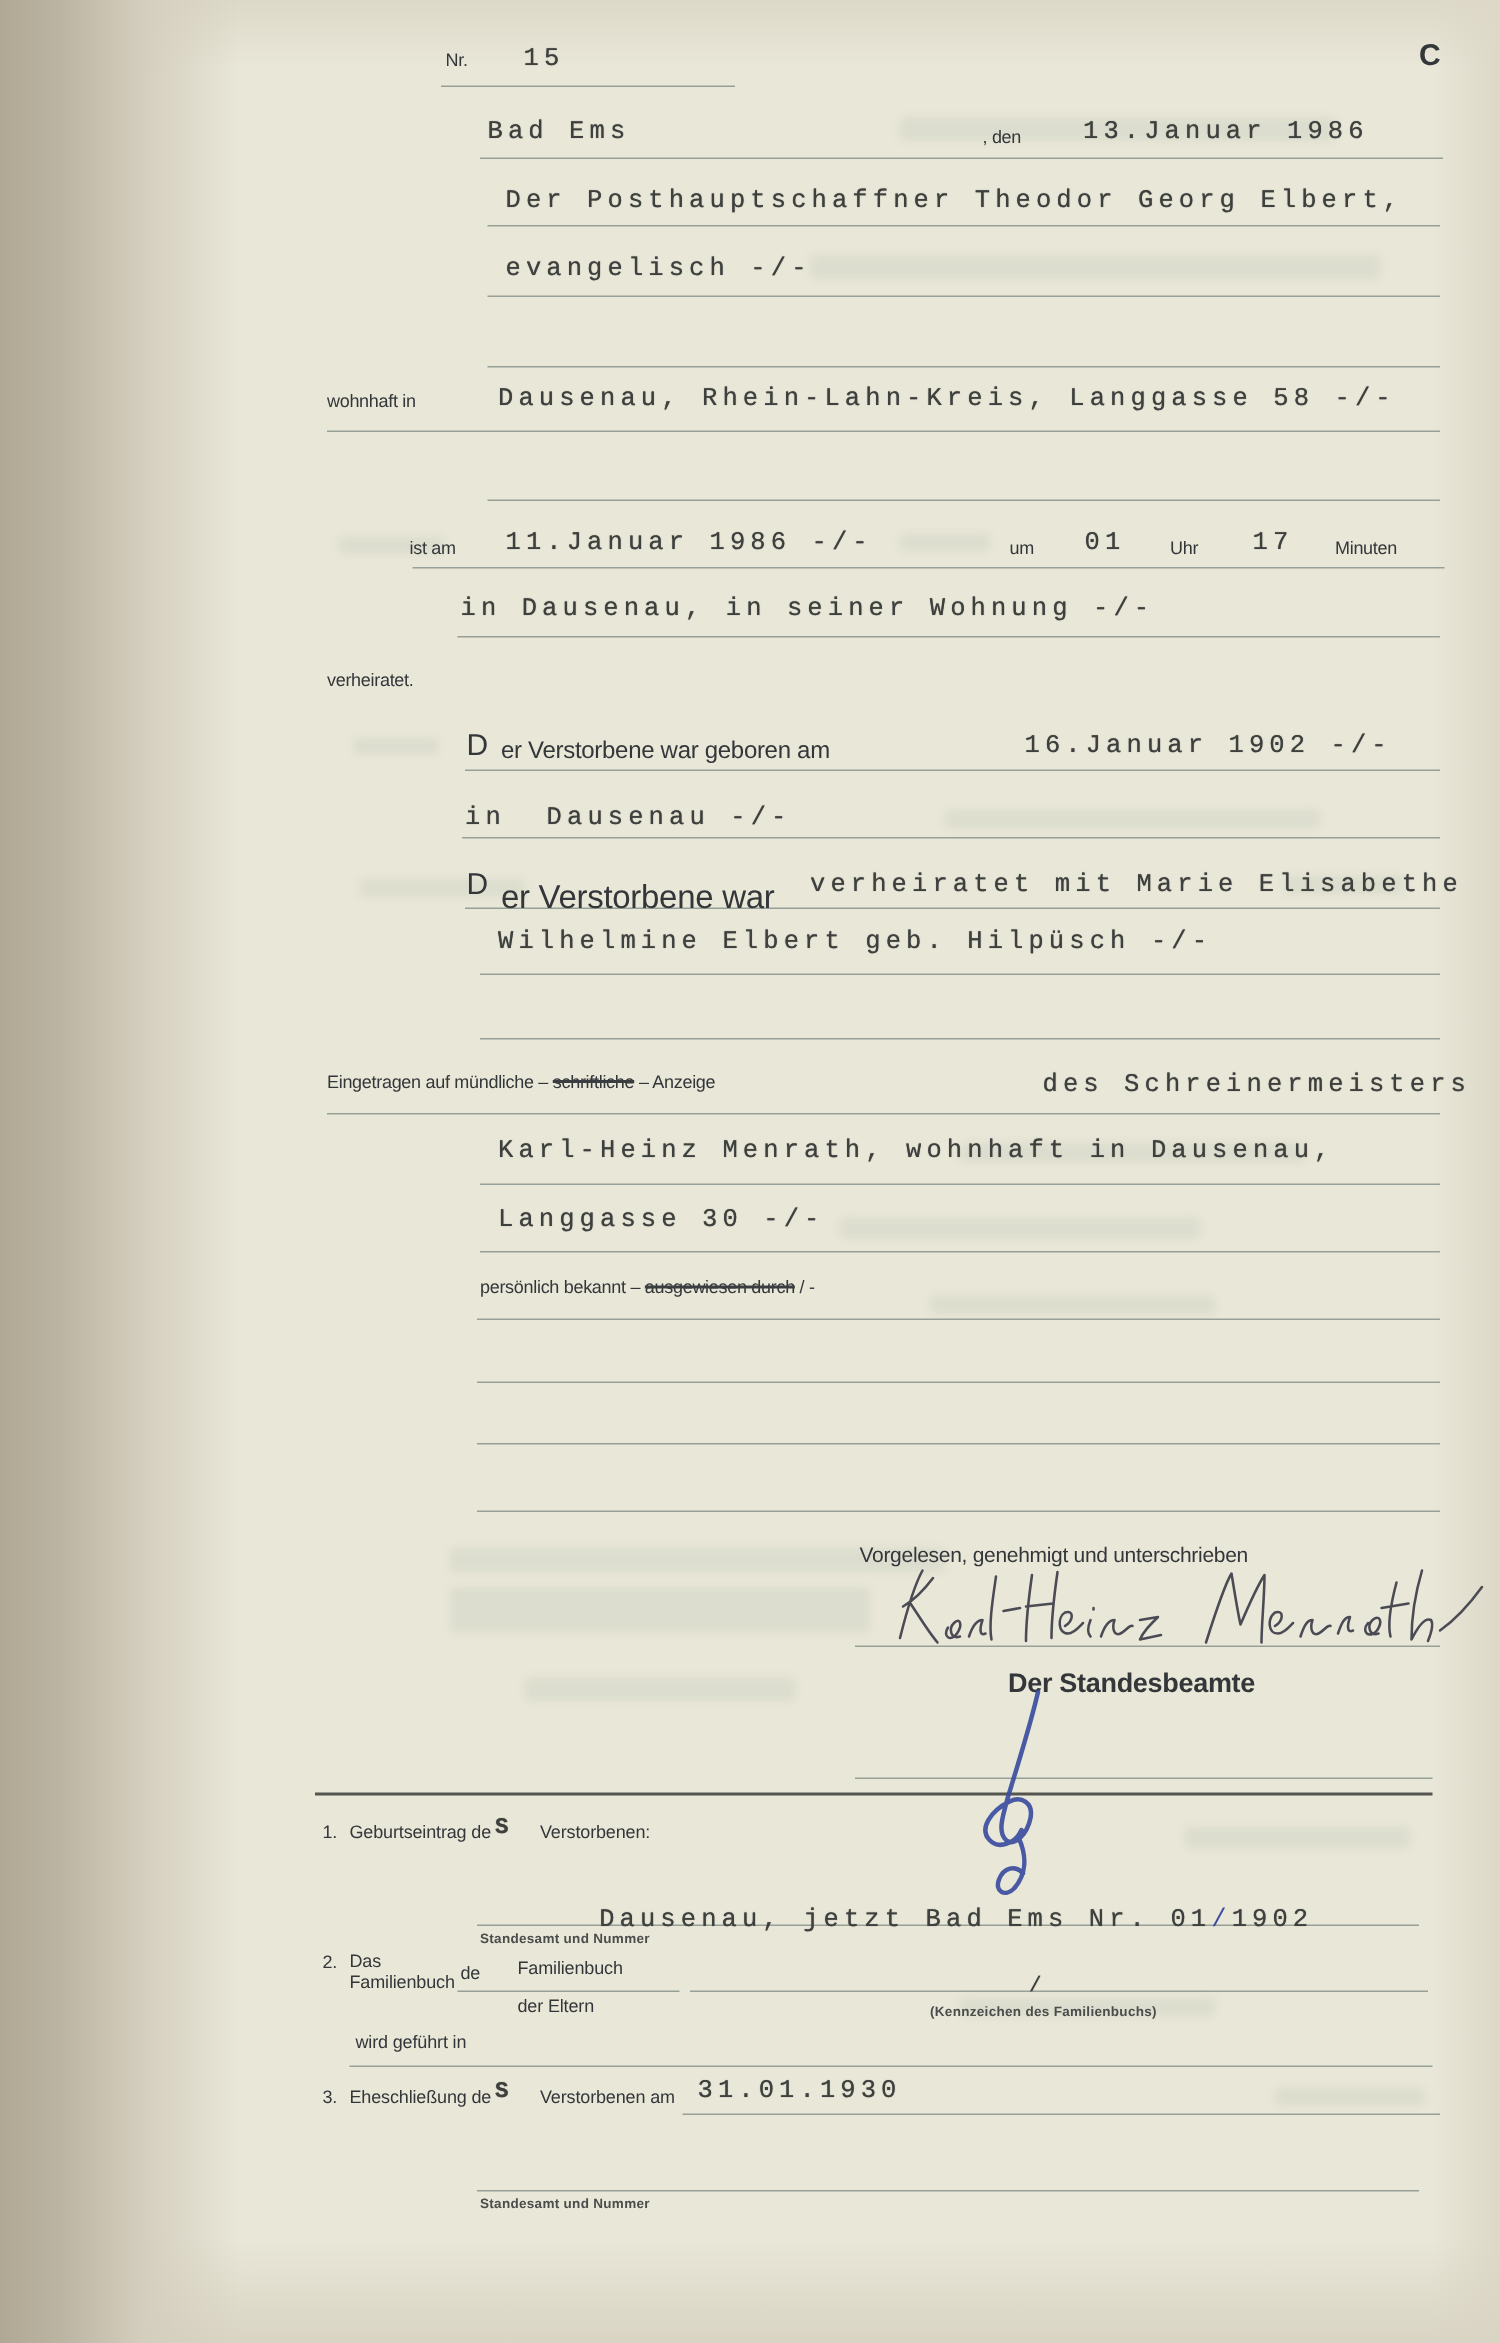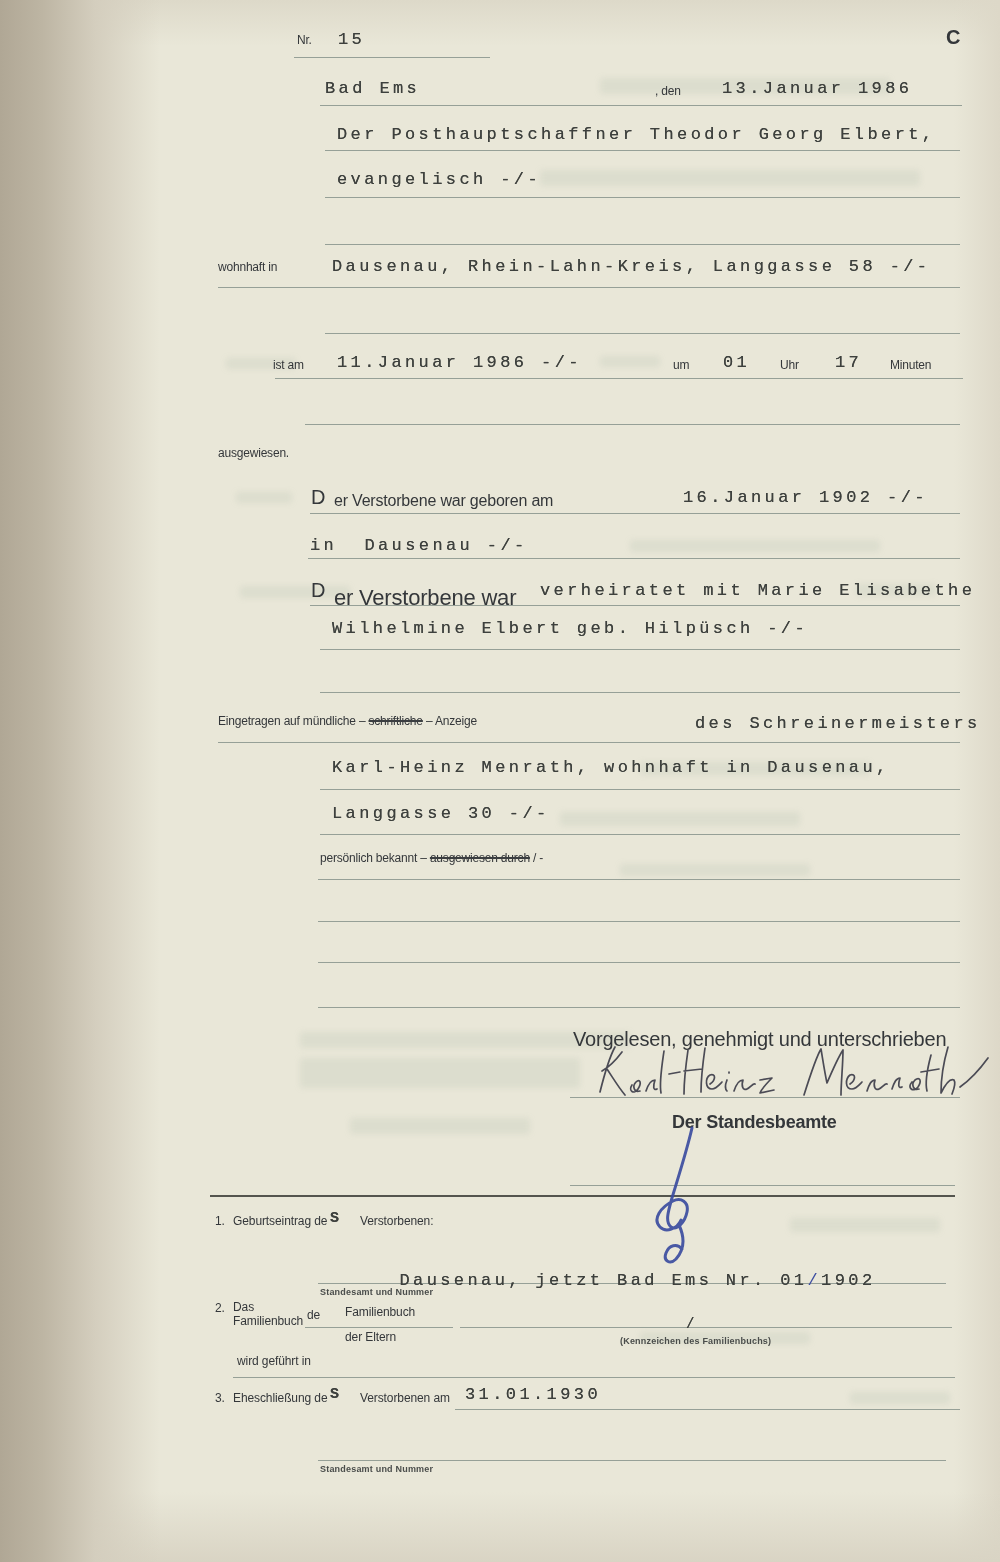--- a/index.html
+++ b/index.html
@@ -83,42 +83,43 @@
   <div class="rule" style="left:570px;top:1185px;width:385px"></div>
   <div class="rule-heavy" style="left:210px;top:1195px;width:745px"></div>
   <div class="rule" style="left:318px;top:1283px;width:628px"></div>
   <div class="rule" style="left:305px;top:1327px;width:148px"></div>
   <div class="rule" style="left:460px;top:1327px;width:492px"></div>
   <div class="rule" style="left:233px;top:1377px;width:722px"></div>
   <div class="rule" style="left:455px;top:1409px;width:505px"></div>
   <div class="rule" style="left:318px;top:1460px;width:628px"></div>
 
   <div class="pos print" style="left:297px;top:33px">Nr.</div>
-  <div class="pos type" style="left:338px;top:30px">15</div>
+  <div class="pos type" style="left:349px;top:30px">15</div>
   <div class="pos print bold" style="left:946px;top:26px;font-size:20px">C</div>
 
   <div class="pos type" style="left:325px;top:79px">Bad Ems</div>
   <div class="pos print" style="left:655px;top:84px">, den</div>
   <div class="pos type" style="left:722px;top:79px">13.Januar 1986</div>
 
   <div class="pos type" style="left:337px;top:125px">Der Posthauptschaffner Theodor Georg Elbert,</div>
   <div class="pos type" style="left:337px;top:170px">evangelisch -/-</div>
 
   <div class="pos print" style="left:218px;top:260px">wohnhaft in</div>
   <div class="pos type" style="left:332px;top:257px">Dausenau, Rhein-Lahn-Kreis, Langgasse 58 -/-</div>
 
   <div class="pos print" style="left:273px;top:358px">ist am</div>
   <div class="pos type" style="left:337px;top:353px">11.Januar 1986 -/-</div>
   <div class="pos print" style="left:673px;top:358px">um</div>
   <div class="pos type" style="left:723px;top:353px">01</div>
   <div class="pos print" style="left:780px;top:358px">Uhr</div>
   <div class="pos type" style="left:835px;top:353px">17</div>
   <div class="pos print" style="left:890px;top:358px">Minuten</div>
 
-  <div class="pos print" style="left:218px;top:446px">ausgewiesen.</div>
+  <div class="pos type" style="left:307px;top:397px">in Dausenau, in seiner Wohnung -/-</div>
+  <div class="pos print" style="left:218px;top:446px">verheiratet.</div>
 
   <div class="pos print bigD" style="left:311px;top:486px">D</div>
   <div class="pos print" style="left:334px;top:492px;font-size:16px">er Verstorbene war geboren am</div>
   <div class="pos type" style="left:683px;top:488px">16.Januar 1902 -/-</div>
   <div class="pos type" style="left:310px;top:536px">in  Dausenau -/-</div>
 
   <div class="pos print bigD" style="left:311px;top:579px">D</div>
   <div class="pos print" style="left:334px;top:585px;font-size:22px">er Verstorbene war</div>
   <div class="pos type" style="left:540px;top:581px">verheiratet mit Marie Elisabethe</div>
   <div class="pos type" style="left:332px;top:619px">Wilhelmine Elbert geb. Hilpüsch -/-</div>
@@ -131,21 +132,21 @@
   <div class="pos type" style="left:695px;top:714px">des Schreinermeisters</div>
   <div class="pos type" style="left:332px;top:758px">Karl-Heinz Menrath, wohnhaft in Dausenau,</div>
   <div class="pos type" style="left:332px;top:804px">Langgasse 30 -/-</div>
 
   <div class="pos print" style="left:320px;top:851px">
     <span>persönlich bekannt –</span>
     <span class="struck">ausgewiesen durch</span>
     <span>/ -</span>
   </div>
 
-  <div class="pos print" style="left:573px;top:1028px;font-size:20px">Vorgelesen, genehmigt und unterschrieben</div>
+  <div class="pos print" style="left:573px;top:1028px;font-size:14px">Vorgelesen, genehmigt und unterschrieben</div>
 
   <svg style="left:592px;top:1042px" width="400" height="60" viewBox="0 0 400 60" aria-label="Karl-Heinz Menrath">
     <g fill="none" stroke="#4b4b55" stroke-width="1.7" stroke-linecap="round" stroke-linejoin="round">
       <path d="M8,50 C12,34 18,14 23,5 M10,29 C17,25 24,18 30,10 M15,27 C21,36 27,46 33,53"></path>
       <path d="M40,43 C36,49 42,53 46,47 C50,41 48,36 44,40 C40,44 42,51 48,49"></path>
       <path d="M54,49 C56,43 59,38 63,38 C61,44 61,49 65,47"></path>
       <path d="M72,9 C70,23 67,41 69,51"></path>
       <path d="M77,32 L88,30"></path>
       <path d="M96,8 C94,22 92,40 92,52 M113,6 C111,20 109,38 109,50 M92,29 L110,27"></path>
       <path d="M118,42 C124,38 124,31 118,33 C113,36 113,47 120,47 C124,47 128,42 130,40"></path>

